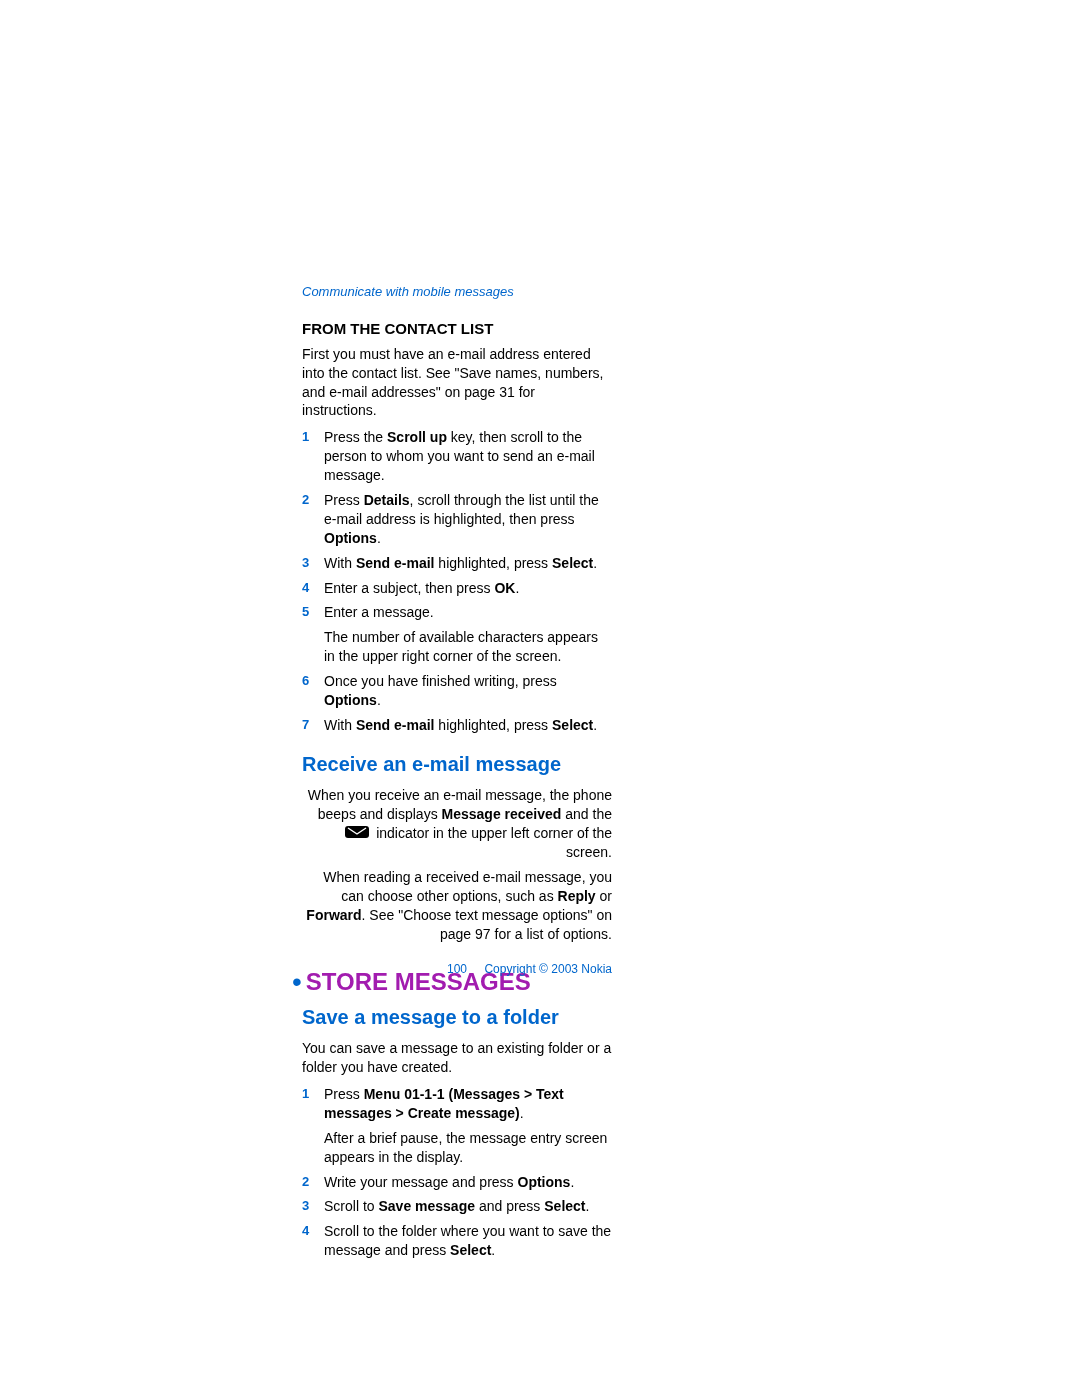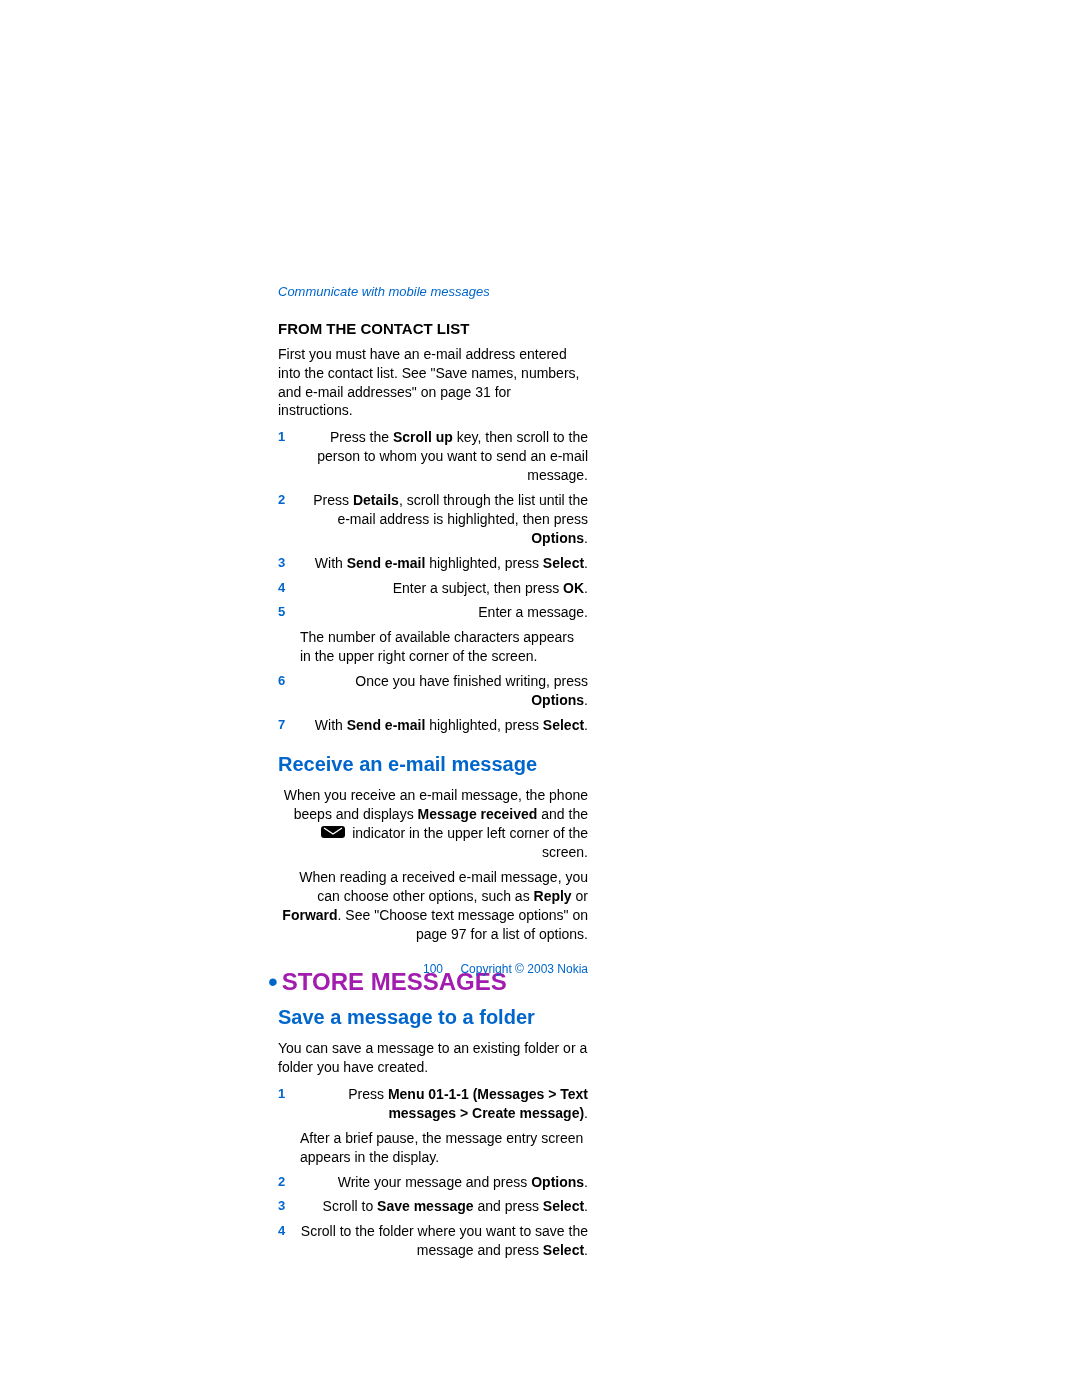--- a/index.html
+++ b/index.html
@@ -10,20 +10,21 @@
     color: #000;
   }
   .page {
     width: 888px;
     height: 1397px;
     position: relative;
     box-sizing: border-box;
     padding: 283px 300px 0 278px;
     font-size: 14px;
     line-height: 1.35;
+    margin-left: 24px;
   }
   .breadcrumb {
     color: #0066cc;
     font-style: italic;
     font-size: 13px;
     margin-bottom: 18px;
   }
   .sect-title {
     font-weight: bold;
     font-size: 15px;
@@ -43,21 +44,20 @@
   }
   .step-num {
     color: #0066cc;
     font-weight: bold;
     width: 22px;
     flex: 0 0 22px;
     font-size: 13px;
   }
   .step-txt {
     flex: 1;
-    text-align: right;
   }
   .step-note {
     margin-left: 22px;
     margin-bottom: 6px;
   }
   .h2-blue {
     color: #0066cc;
     font-weight: bold;
     font-size: 20px;
     margin-top: 16px;

